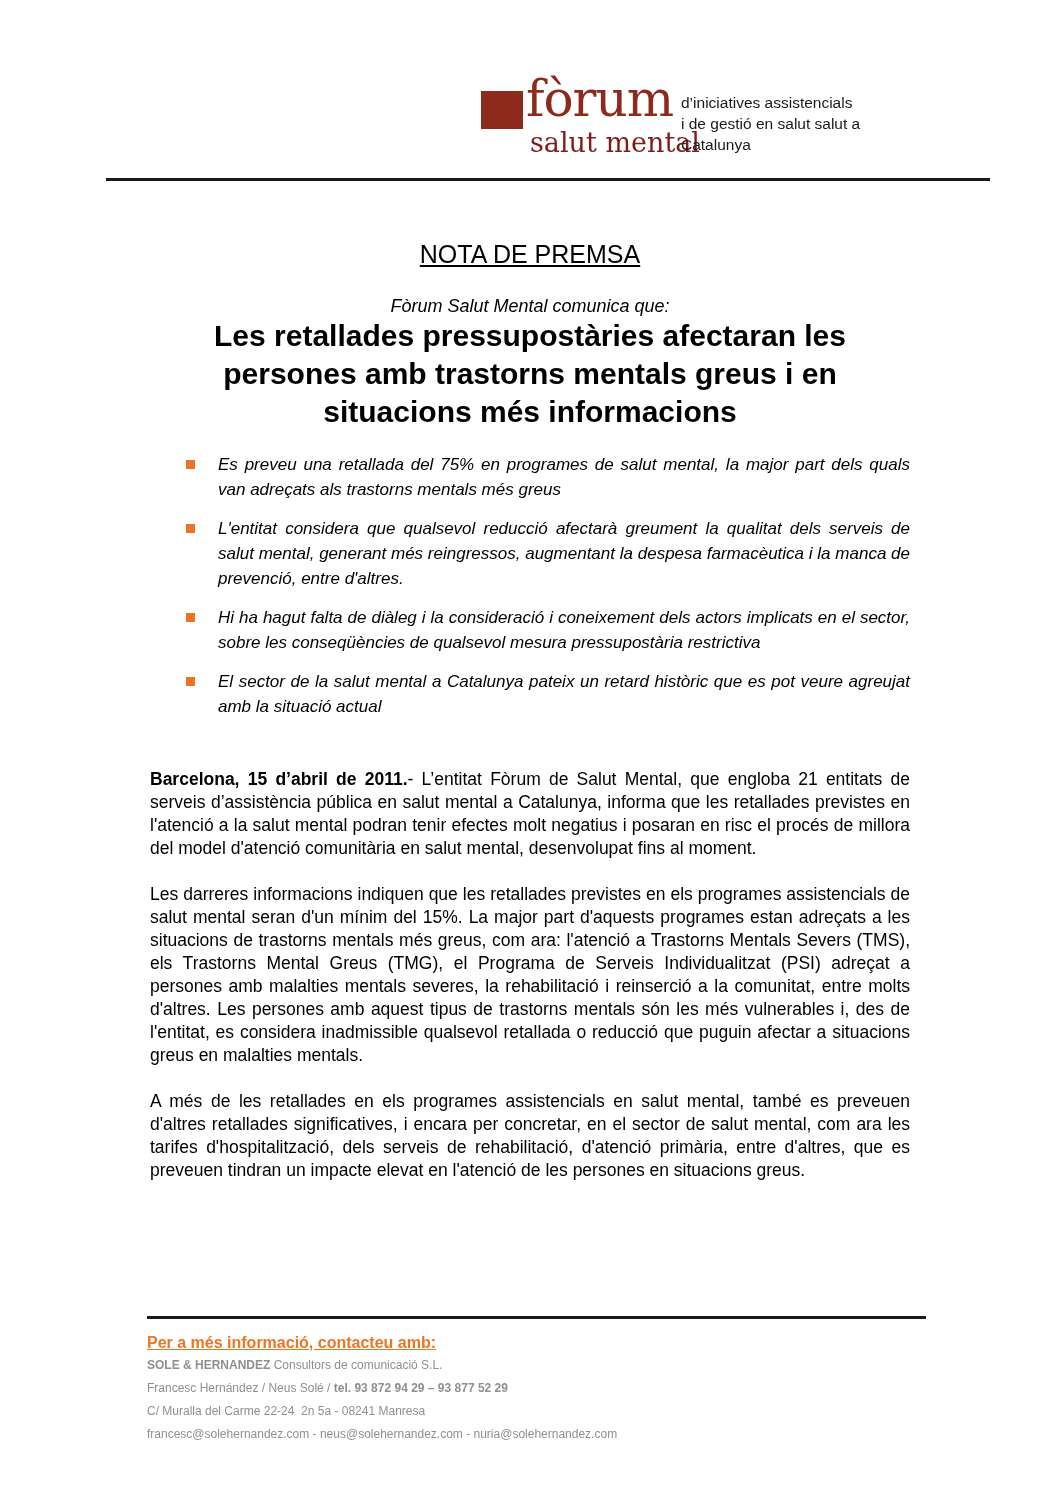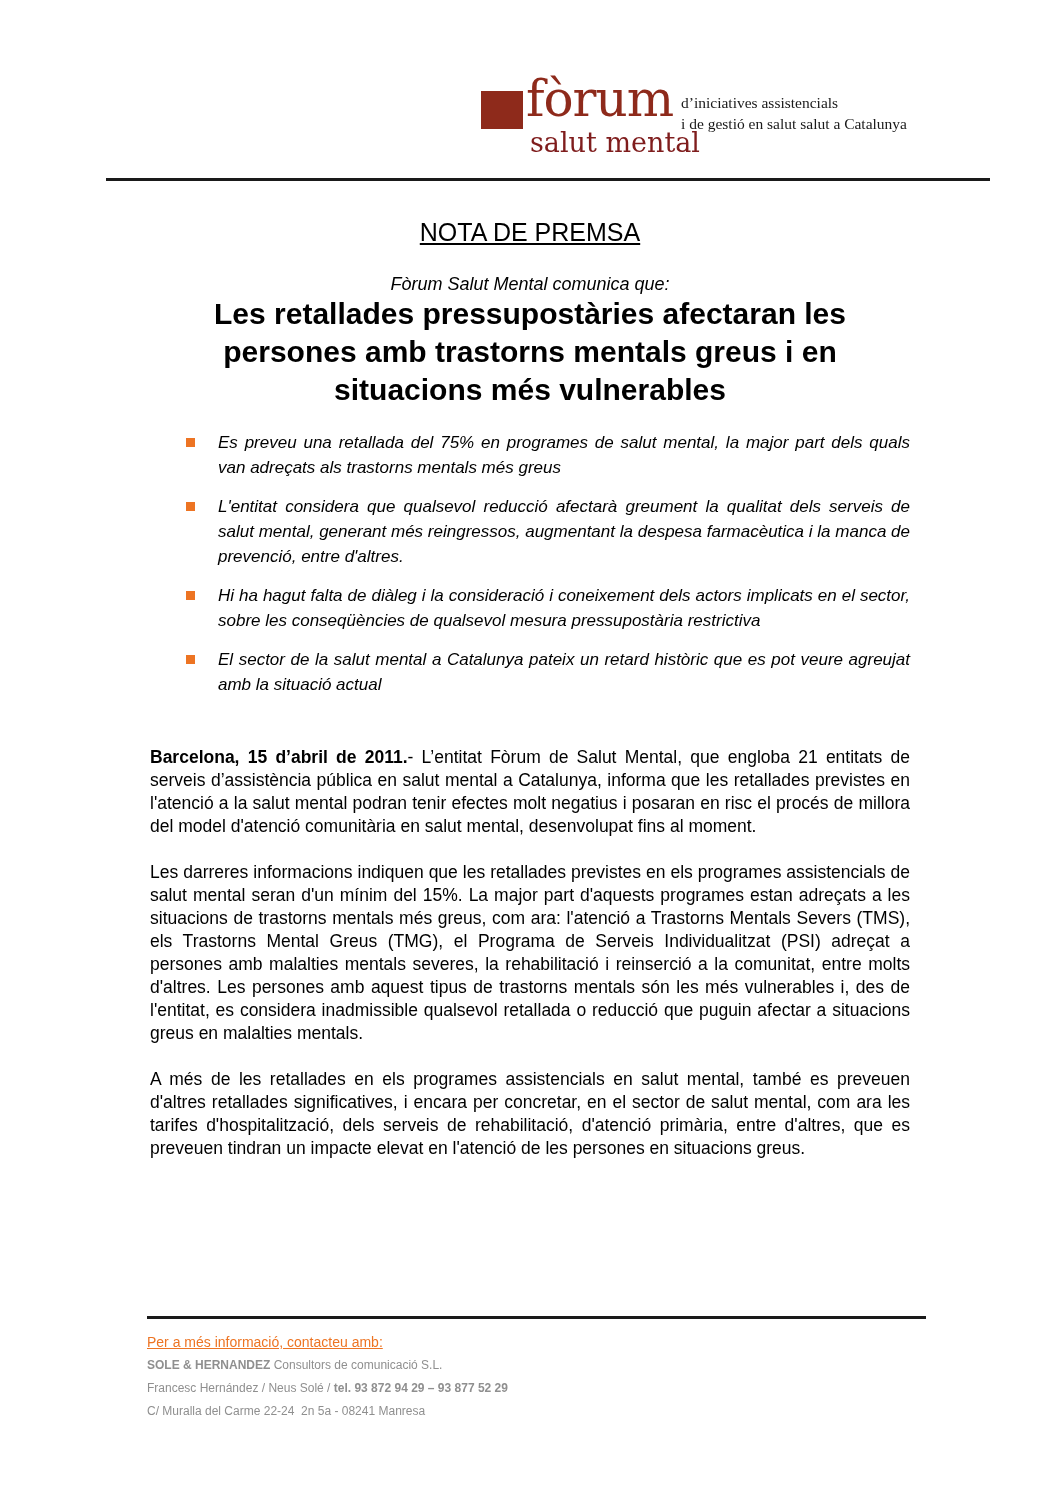--- a/index.html
+++ b/index.html
@@ -26,31 +26,31 @@
     letter-spacing:-1px;
   }
   .logo-salut {
     position:absolute; left:530px; top:128px;
     font-family:"DejaVu Serif", serif;
     font-size:27px; line-height:30px; color:#7f1d1d;
     letter-spacing:0px;
   }
   .tagline {
     position:absolute; left:681px; top:92px;
-    font-family:Liberation Serif, serif;
+    font-family:Liberation Sans, sans-serif;
     font-size:15.5px; line-height:21px; color:#1a1a1a;
   }
   .header-rule {
     position:absolute; left:106px; top:178px;
     width:884px; height:3px; background:#1a1a1a;
   }
 
   
   .main {
-    position:absolute; left:150px; top:177px; width:760px;
+    position:absolute; left:150px; top:199px; width:760px;
   }
   .kicker {
     margin-top:40px;
     text-align:center;
     font-size:25px; line-height:30px;
     font-weight:400;
     text-decoration:underline;
     color:#000;
   }
   .intro {
@@ -88,23 +88,23 @@
     margin-bottom:23px;
   }
   .p1 { margin-top:49px; }
   .b { font-weight:700; }
 
   
   .footer { position:absolute; left:147px; top:1316px; width:780px; }
   .footer-rule { width:779px; height:3px; background:#1a1a1a; }
   .contact { margin-top:12px; }
   .contact-heading {
-    color:#ed7423; font-weight:400;
+    color:#ed7423; font-weight:700;
     text-decoration:underline;
-    font-size:14px; line-height:23px;
+    font-size:16px; line-height:23px;
   }
   .contact-line {
     color:#8f8f8f;
     font-size:12px; line-height:23px;
   }
 </style>
 </head>
 <body>
 
 <div class="page">
@@ -122,21 +122,21 @@
 
   <div class="main">
 
     <div class="kicker">NOTA DE PREMSA</div>
 
     <div class="intro">Fòrum Salut Mental comunica que:</div>
 
     <h1 class="headline">
       <div>Les retallades pressupostàries afectaran les</div>
       <div>persones amb trastorns mentals greus i en</div>
-      <div>situacions més vulnerables</div>
+      <div>situacions més informacions</div>
     </h1>
 
     <ul class="bullets">
       <li class="bullet">
         <span class="bullet-marker"></span>
         <span>Es preveu una retallada del 75% en programes de salut mental, la major part dels quals van adreçats als trastorns mentals més greus</span>
       </li>
       <li class="bullet">
         <span class="bullet-marker"></span>
         <span>L'entitat considera que qualsevol reducció afectarà greument la qualitat dels serveis de salut mental, generant més reingressos, augmentant la despesa farmacèutica i la manca de prevenció, entre d'altres.</span>
@@ -159,16 +159,17 @@
 
   </div>
 
   <div class="footer">
     <div class="footer-rule"></div>
     <div class="contact">
       <div class="contact-heading">Per a més informació, contacteu amb:</div>
       <div class="contact-line"><span class="b">SOLE &amp; HERNANDEZ</span><span> Consultors de comunicació S.L.</span></div>
       <div class="contact-line"><span>Francesc Hernández / Neus Solé /  </span><span class="b">tel. 93 872 94 29 – 93 877 52 29</span></div>
       <div class="contact-line">C/ Muralla del Carme 22-24&nbsp; 2n 5a - 08241 Manresa</div>
+      <div class="contact-line">francesc@solehernandez.com - neus@solehernandez.com - nuria@solehernandez.com</div>
     </div>
   </div>
 
 </div>
 
 </body></html>

